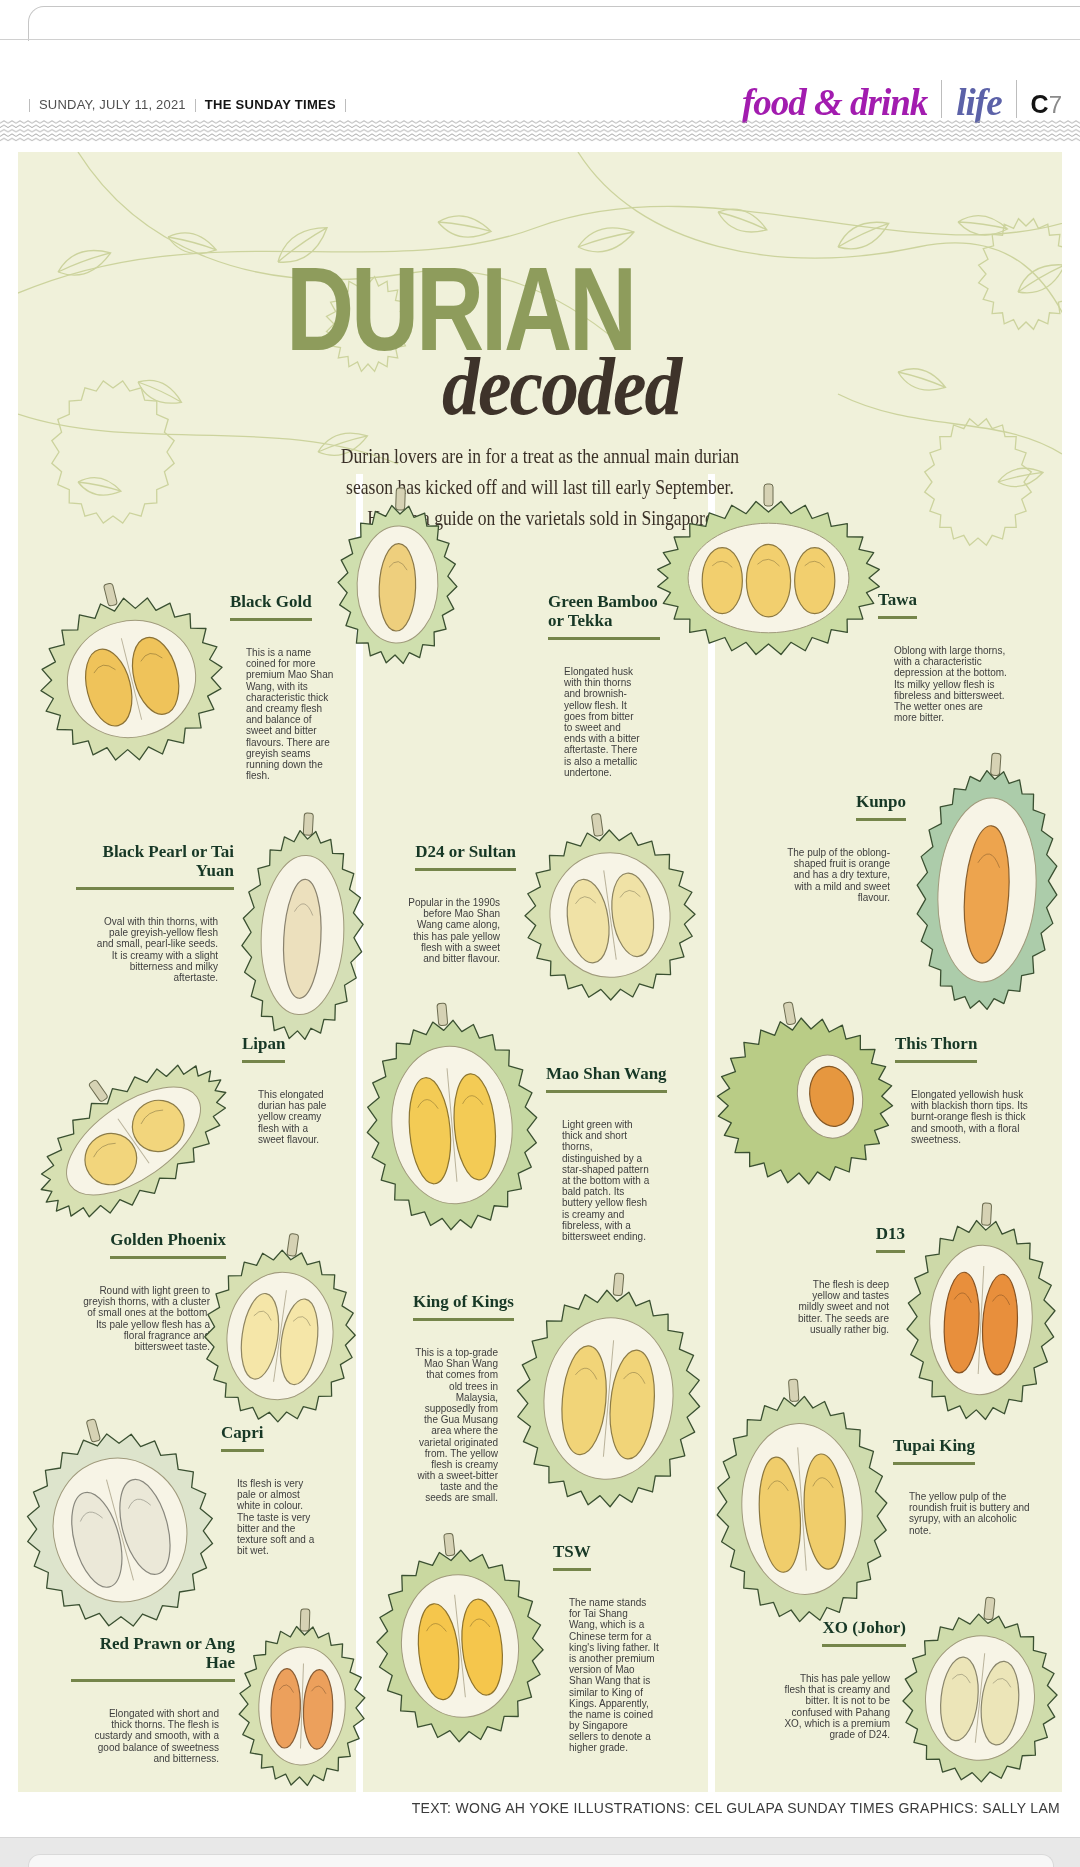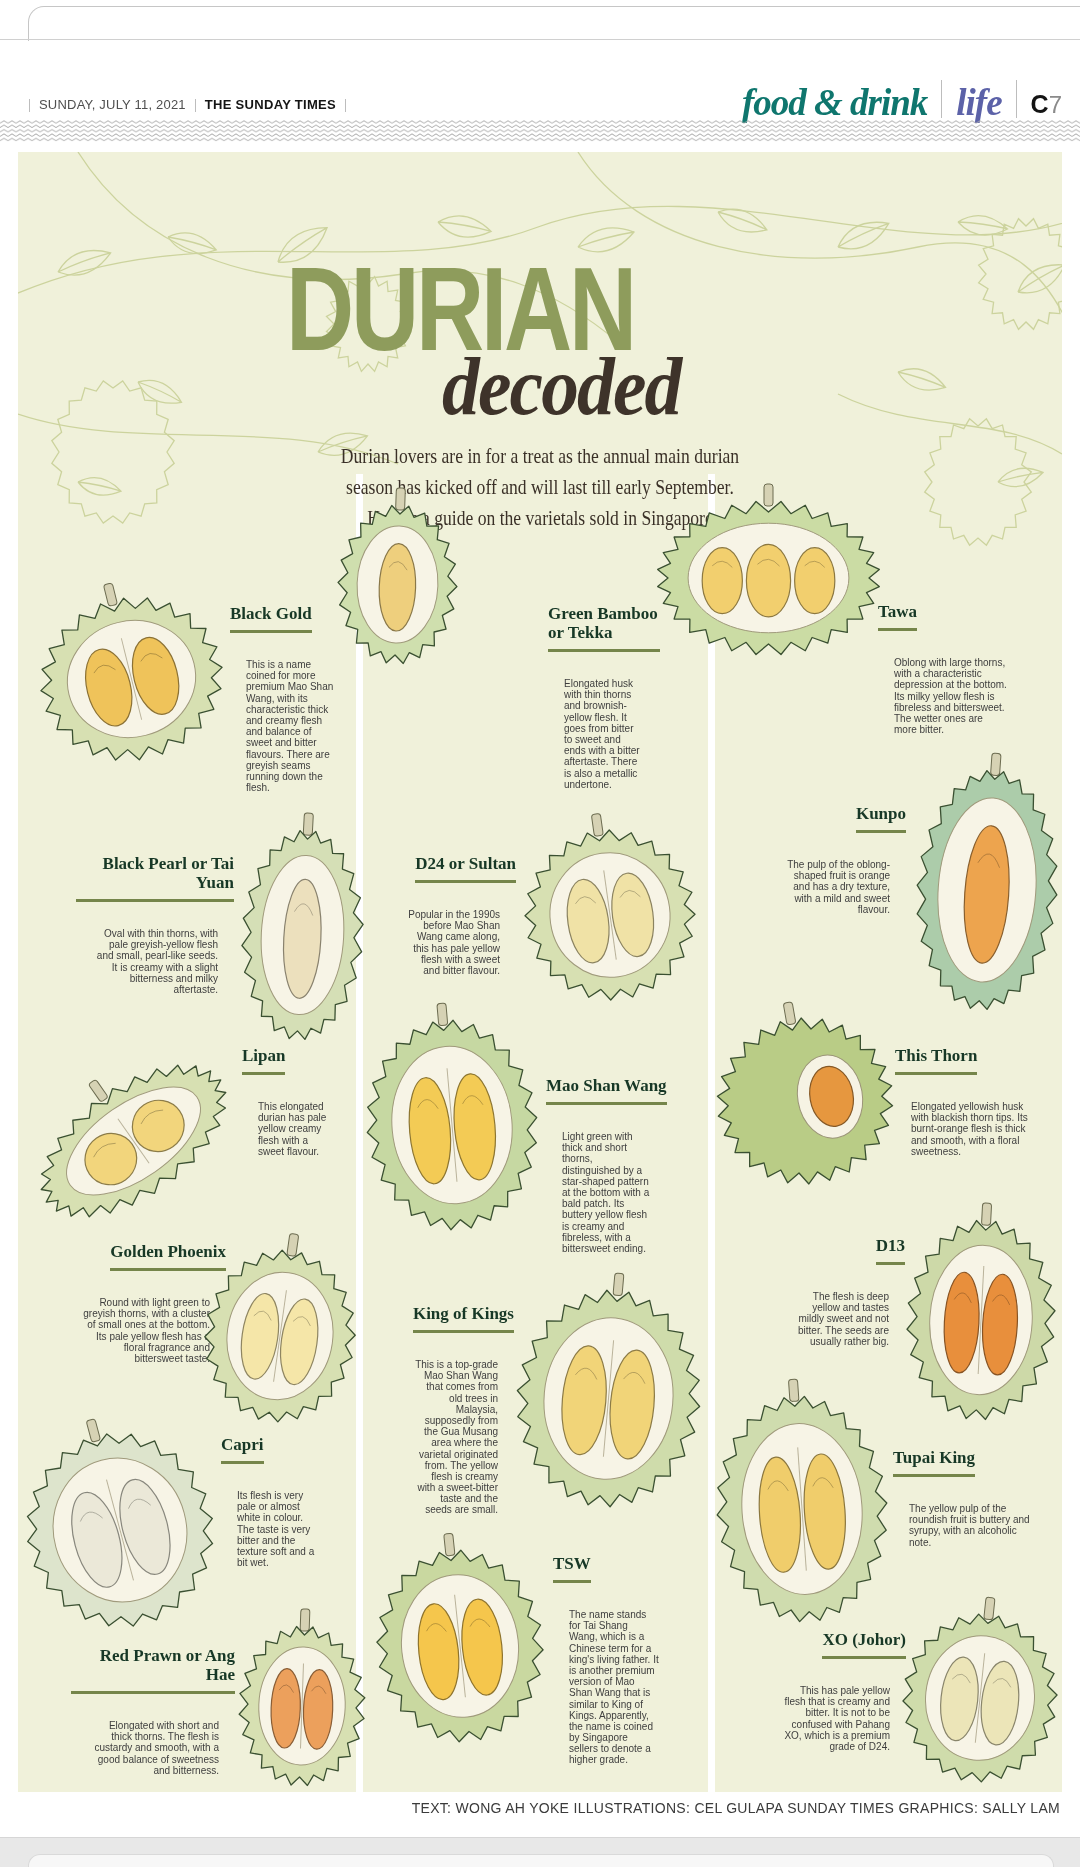--- a/index.html
+++ b/index.html
@@ -12,21 +12,21 @@
   
   .masthead{position:absolute;left:20px;right:18px;top:80px;display:flex;
             justify-content:space-between;align-items:flex-end}
   .mh-left{display:flex;align-items:flex-end;margin-bottom:9px}
   .pipe{width:1px;height:13px;background:#bdbdbd;margin:0 9px}
   .pipe.tall{height:38px;margin:0 14px 3px}
   .mh-date{color:#4f4f4f;font-size:13px;letter-spacing:.2px}
   .mh-pub{color:#141414;font-weight:bold;font-size:13px;letter-spacing:.3px}
   .mh-right{display:flex;align-items:flex-end}
   .mh-food{font-family:"Liberation Serif",serif;font-style:italic;font-weight:bold;
-           font-size:37px;line-height:1;color:#0f766e;letter-spacing:-1px}
+           font-size:37px;line-height:1;color:#a21caf;letter-spacing:-1px}
   .mh-life{font-family:"Liberation Serif",serif;font-style:italic;font-weight:bold;
            font-size:37px;line-height:1;color:#5c62a8;letter-spacing:-1px}
   .mh-page{line-height:1;margin-bottom:4px}
   .mh-page b{font-size:25px;color:#141414}
   .mh-page i{font-style:normal;font-size:24px;color:#8a8a8a}
   .zigzag{position:absolute;left:0;top:120px}
   
   .panel{position:absolute;left:18px;top:152px;width:1044px;height:1640px;
          background:#f0f1da;overflow:hidden}
   #deco{position:absolute;left:0;top:0}
@@ -39,21 +39,21 @@
   .title-sub{position:absolute;left:424px;top:194px;margin:0;line-height:1;
       font-family:"Liberation Serif",serif;font-style:italic;font-size:82px;
       letter-spacing:-2px;color:#3e332a;transform:scaleX(.92);transform-origin:left top}
   .intro{position:absolute;left:0;top:288px;width:100%;text-align:center;
       font-family:"Liberation Serif",serif;font-size:22px;line-height:31px;color:#3a3027;
       transform:scaleX(.80);transform-origin:center top}
   
   .ill{position:absolute}
   .ill svg{display:block}
   .txt{position:absolute}
-  .txt h3{display:inline-block;margin:12px 0 10px;padding-bottom:7px;
+  .txt h3{display:inline-block;margin:0 0 10px;padding-bottom:7px;
       font-family:"Liberation Serif",serif;font-weight:bold;font-size:17px;line-height:1.12;
       color:#173826;border-bottom:3px solid #75854a}
   .txt p{margin:16px;font-size:10px;line-height:1.12;color:#3e3e3e}
   .right{text-align:right}
   
   .i0{left:17px;top:428px;width:193px;height:188px}   .t0{left:212px;top:440px;width:121px}
   .i1{left:315px;top:335px;width:129px;height:185px}  .t1{left:530px;top:440px;width:112px}
   .i2{left:634px;top:331px;width:233px;height:180px}  .t2{left:860px;top:438px;width:145px}
   .t3{left:58px;top:690px;width:158px}                .i3{left:219px;top:660px;width:131px;height:236px}
   .t4{left:372px;top:690px;width:126px}               .i4{left:502px;top:660px;width:180px;height:196px}

